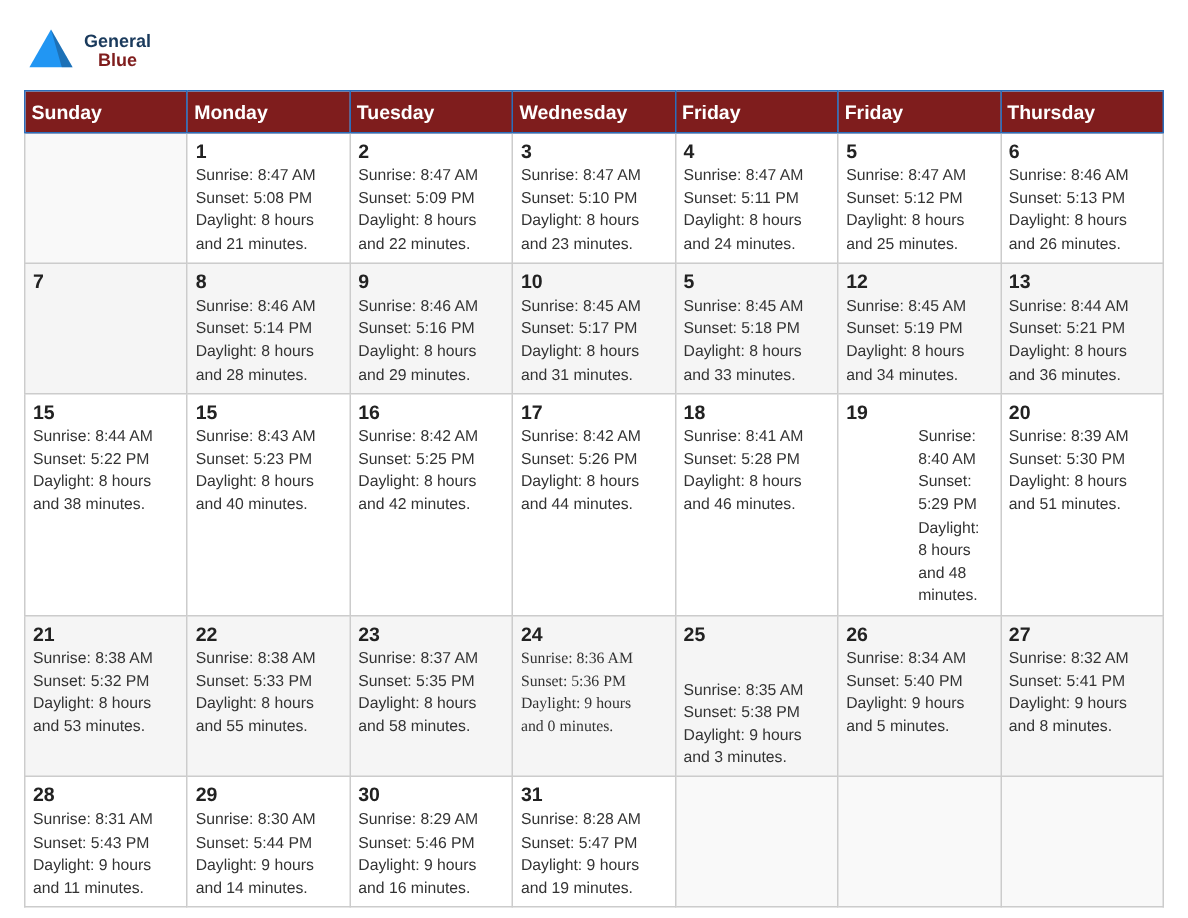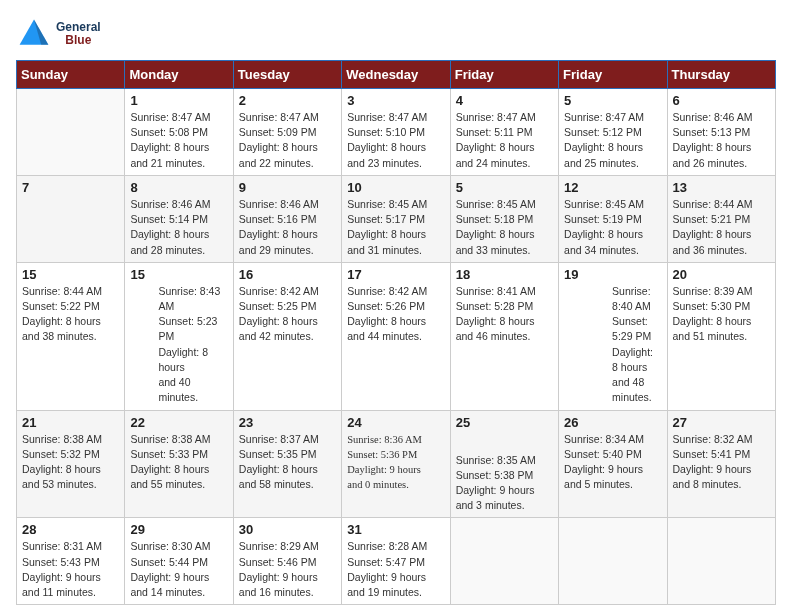--- a/index.html
+++ b/index.html
@@ -213,21 +213,21 @@
       <tr>
         <td>
           <span class="day-number">15</span>
           <div class="day-info" style="white-space: pre-line;">Sunrise: 8:44 AM
 Sunset: 5:22 PM
 Daylight: 8 hours
 and 38 minutes.</div>
         </td>
         <td>
           <span class="day-number">15</span>
-          <div class="day-info" style="white-space: pre-line; margin-left: 28px;">Sunrise: 8:43 AM
+          <div class="day-info" style="white-space: pre-line;">Sunrise: 8:43 AM
 Sunset: 5:23 PM
 Daylight: 8 hours
 and 40 minutes.</div>
         </td>
         <td>
           <span class="day-number">16</span>
           <div class="day-info" style="white-space: pre-line;">Sunrise: 8:42 AM
 Sunset: 5:25 PM
 Daylight: 8 hours
 and 42 minutes.</div>

